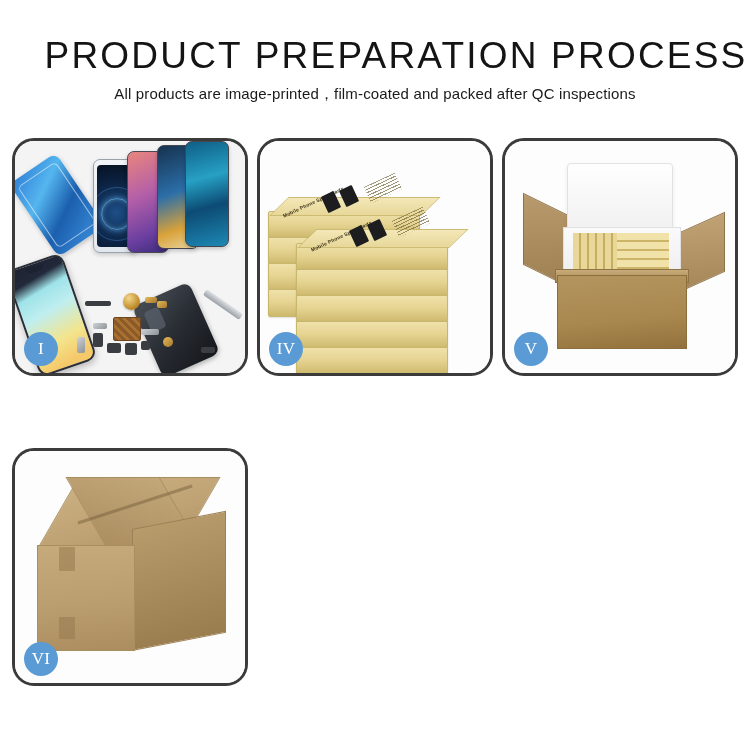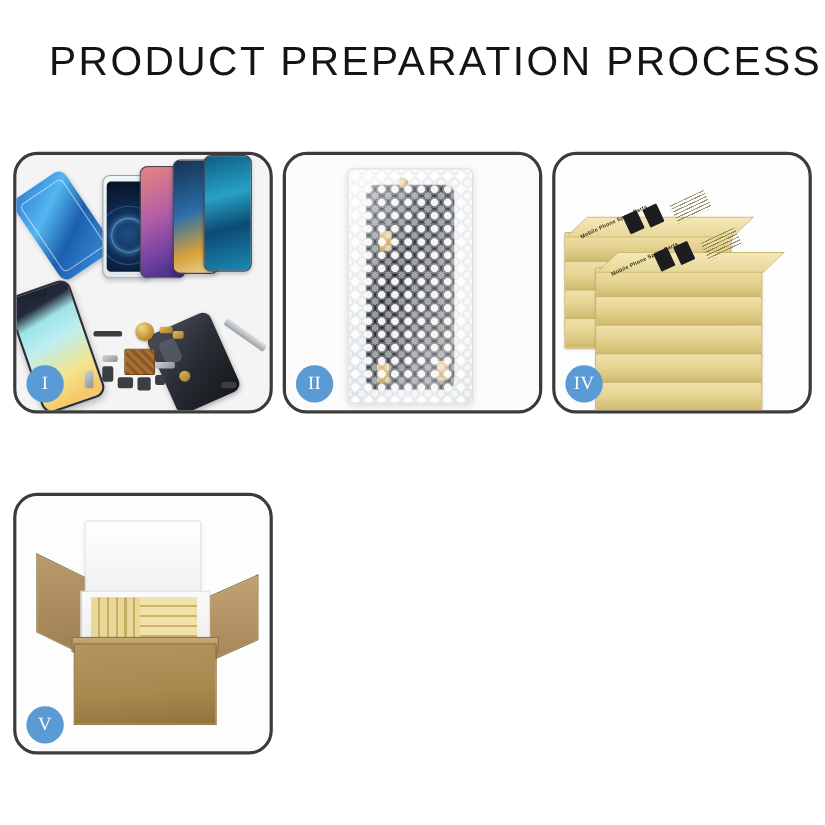--- a/index.html
+++ b/index.html
@@ -339,20 +339,21 @@
     border-radius:1px;
   }
 </style>
 </head>
 <body>
 
 <div class="page">
 
   <div class="header">
     <div class="title">PRODUCT PREPARATION PROCESS</div>
+    <div class="subtitle">All products are image-printed，film-coated and packed after QC inspections</div>
   </div>
 
   <div class="grid">
 
     <div class="panel p1">
       <div class="panel-stage">
         <div class="stagebg"></div>
 
         <div class="ph blue-film"></div>
 
@@ -379,38 +380,20 @@
         <div class="chip silver" style="left:126px;top:188px;width:18px;height:6px;"></div>
         <div class="chip dark" style="left:126px;top:200px;width:9px;height:9px;"></div>
         <div class="chip silver" style="left:62px;top:196px;width:8px;height:16px;"></div>
         <div class="chip gold" style="left:148px;top:196px;width:10px;height:10px;border-radius:50%;"></div>
         <div class="chip dark" style="left:186px;top:206px;width:14px;height:6px;"></div>
         <div class="tweezer"></div>
       </div>
       <div class="badge">I</div>
     </div>
 
-    <div class="panel p2">
-      <div class="panel-stage">
-        <div class="stagebg"></div>
-        <div class="bag">
-          <div class="screen-in-bag"></div>
-          <div class="flex-strip"></div>
-          <div class="flex-strip b"></div>
-          <div class="gold-tab" style="left:28px;top:56px;"></div>
-          <div class="gold-tab" style="left:26px;top:176px;"></div>
-          <div class="gold-tab" style="left:80px;top:174px;"></div>
-          <div class="gold-tab" style="left:46px;top:8px;width:8px;height:9px;"></div>
-          <div class="bubbles"></div>
-          <div class="bubbles2"></div>
-          <div class="bagsheen"></div>
-        </div>
-      </div>
-      <div class="badge">II</div>
-    </div>
 
 
     <div class="panel p4">
       <div class="panel-stage">
         <div class="stagebg"></div>
         <div class="stack">
 
           <div class="sbox" style="left:2px;top:46px;">
               <div class="top"></div>
             </div>
@@ -447,15 +430,28 @@
         <div class="c5-flapR"></div>
         <div class="c5-foamlid"></div>
         <div class="c5-foamtray"></div>
         <div class="c5-inner"></div>
         <div class="c5-rim"></div>
         <div class="c5-body"></div>
       </div>
       <div class="badge">V</div>
     </div>
 
+    <div class="panel p6">
+      <div class="panel-stage">
+        <div class="stagebg"></div>
+        <div class="c6-top"></div>
+        <div class="c6-top2"></div>
+        <div class="c6-seam"></div>
+        <div class="c6-rskew"></div>
+        <div class="c6-left"></div>
+        <div class="tape" style="left:44px;top:96px;width:16px;height:24px;"></div>
+        <div class="tape" style="left:44px;top:166px;width:16px;height:22px;"></div>
+      </div>
+      <div class="badge">VI</div>
+    </div>
 
   </div>
 </div>
 
 </body></html>

